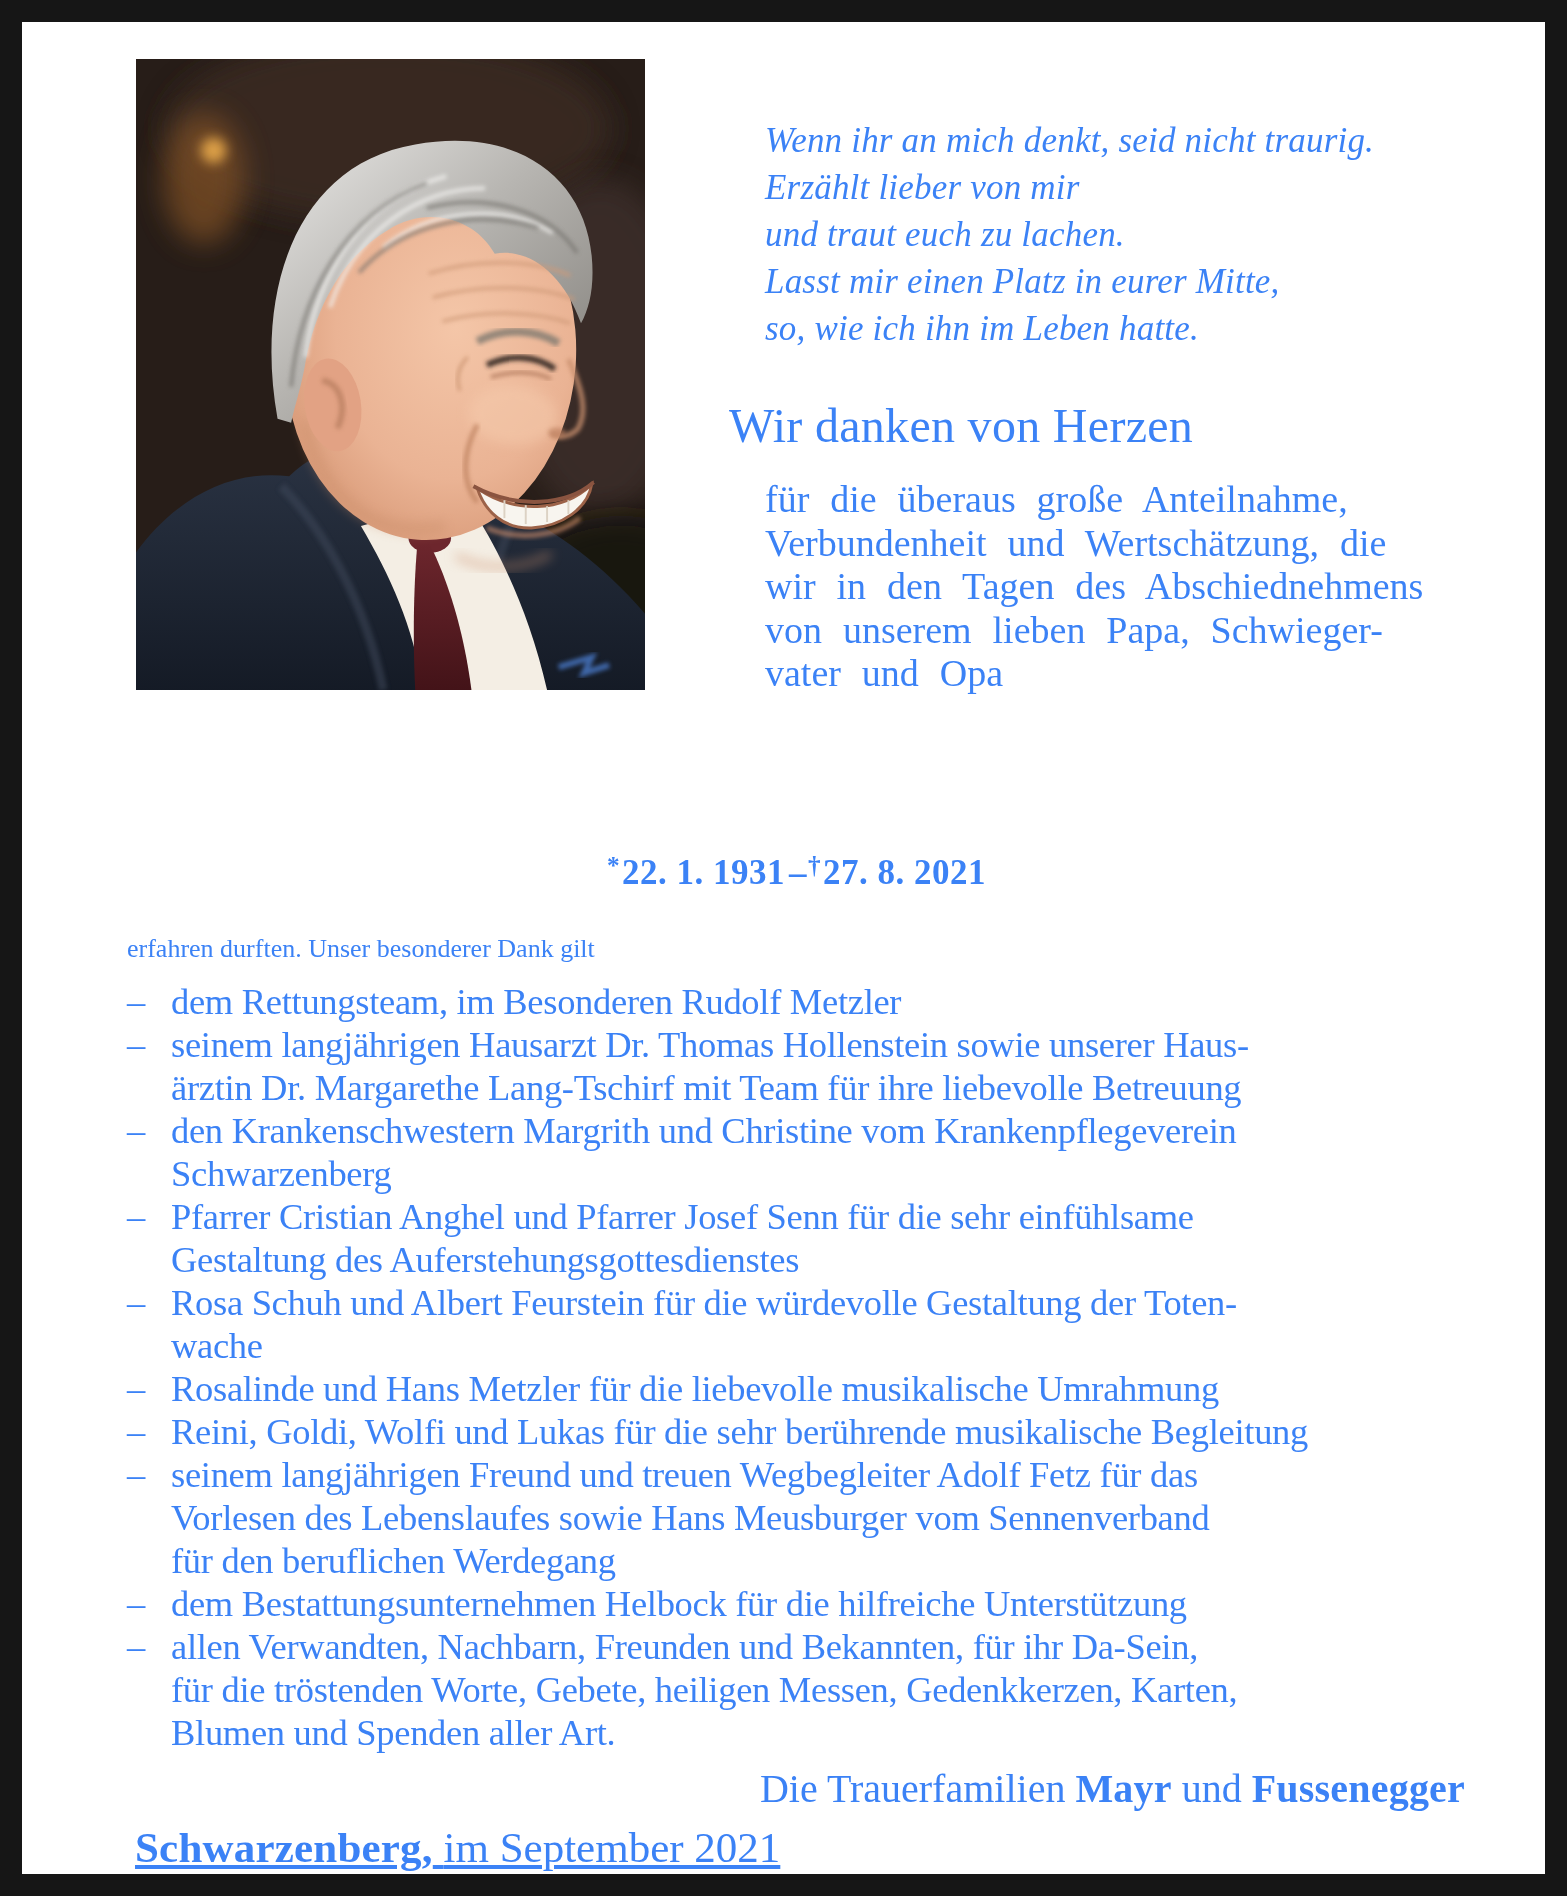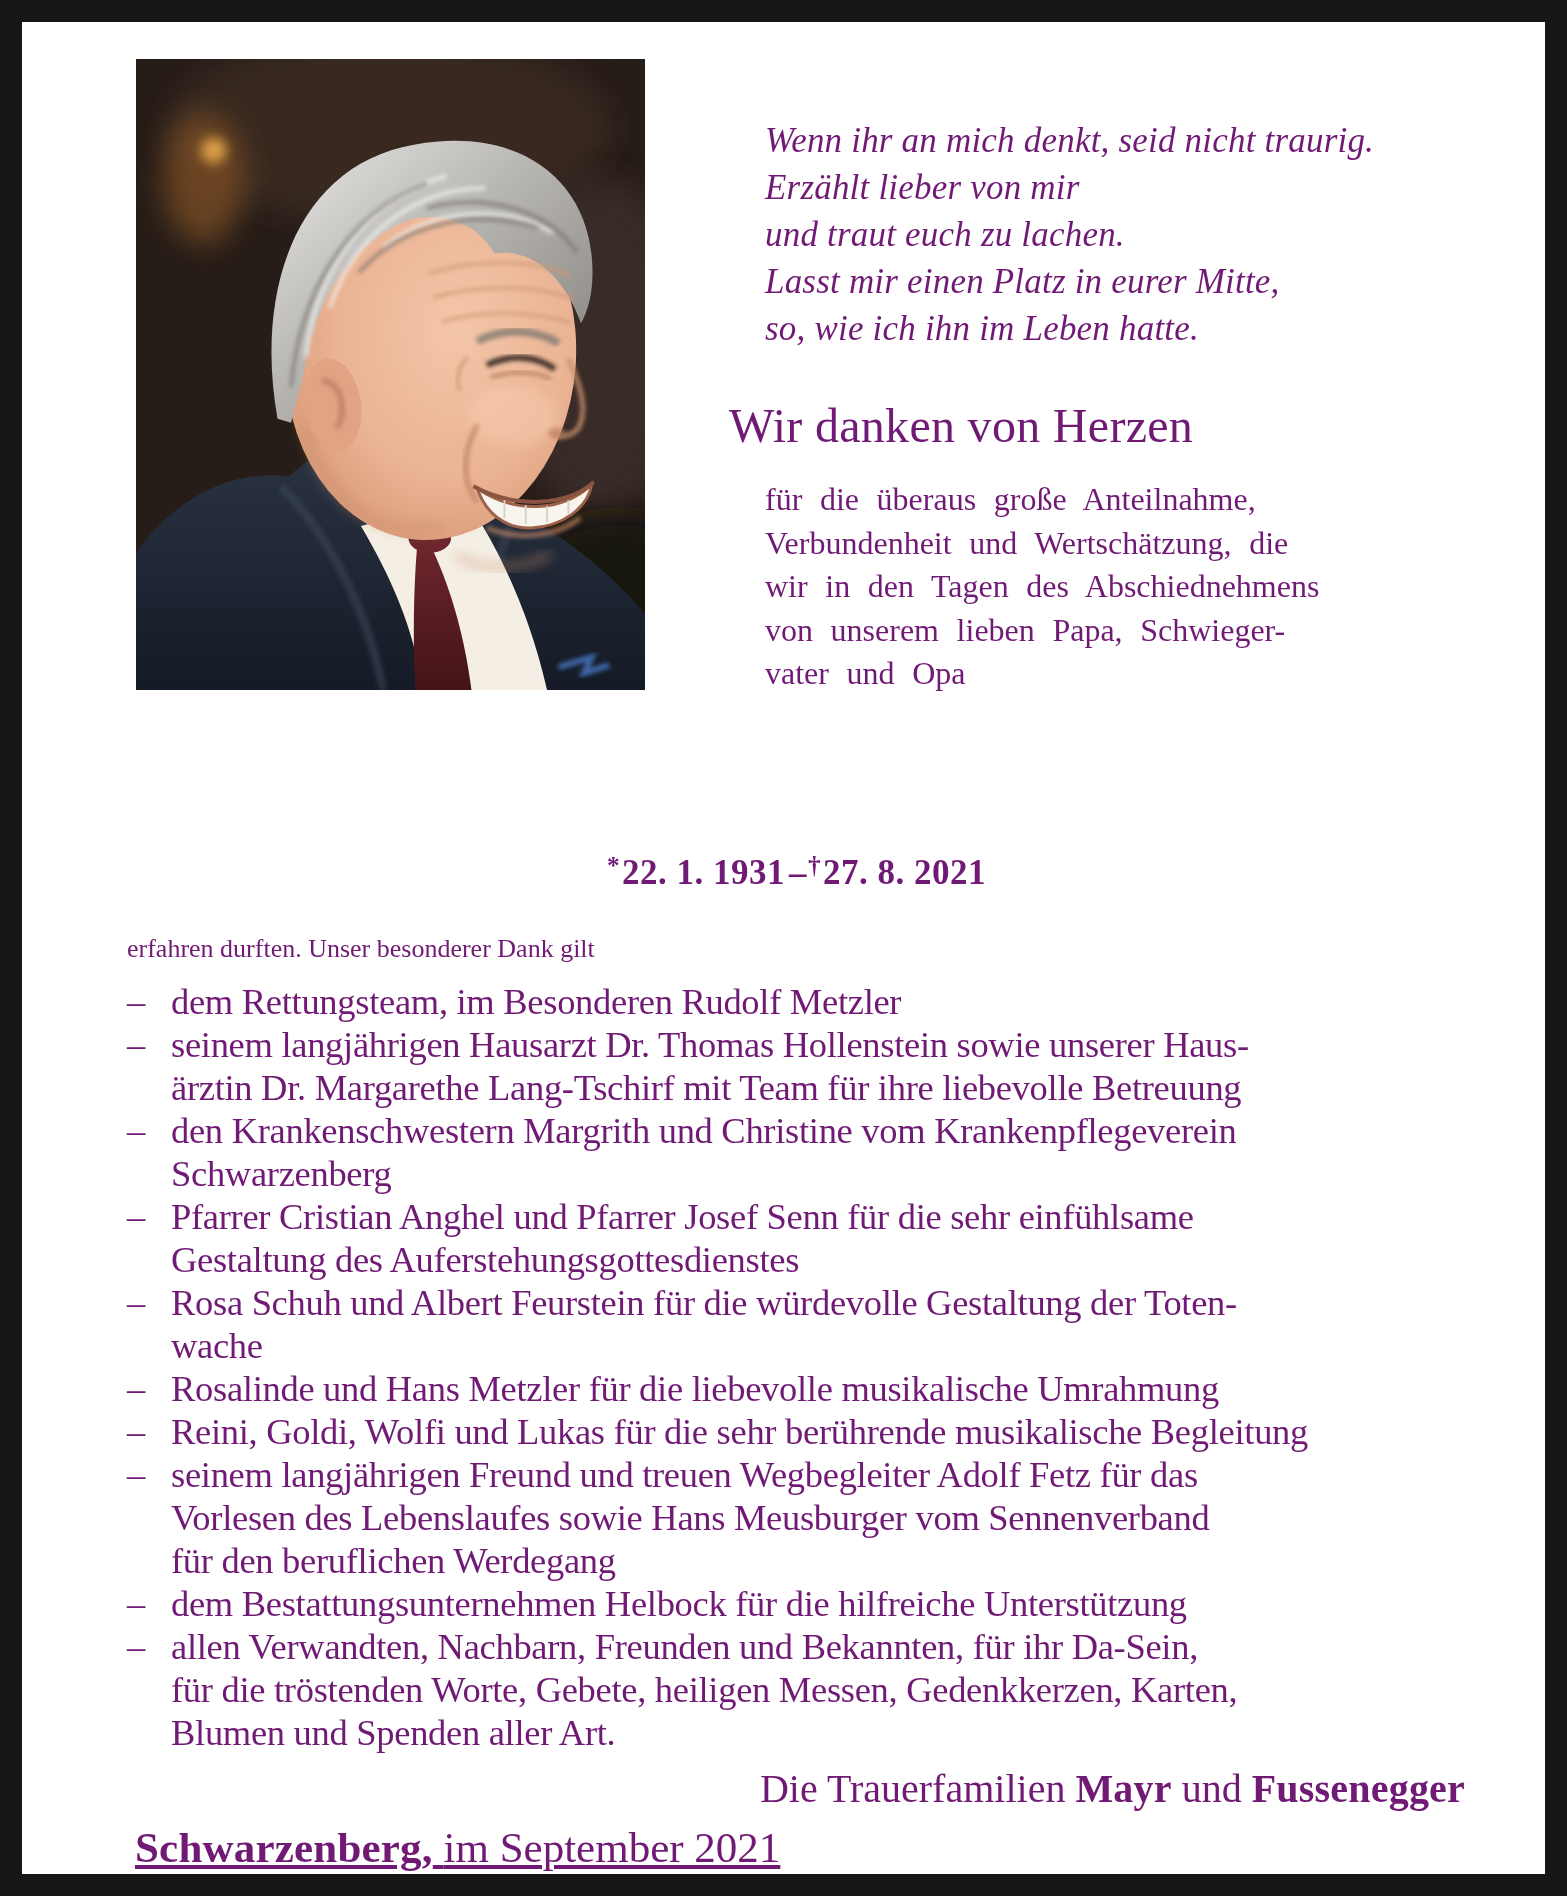--- a/index.html
+++ b/index.html
@@ -4,42 +4,42 @@
 <style>
   html,body { margin:0; padding:0; background:#3a3a3a; }
   .page {
     position:relative;
     width:1567px; height:1896px;
     box-sizing:border-box;
     background:#ffffff;
     border:22px solid #161616;
     overflow:hidden;
     font-family:"Liberation Serif","DejaVu Serif",serif;
-    color:#701a75;
+    color:#3b82f6;
   }
   .abs { position:absolute; }
   .prewrap { white-space:pre-line; }
 
   .photo { left:114px; top:37px; width:509px; height:631px; }
   .photo svg { display:block; width:100%; height:100%; }
 
   .quote {
     left:743px; top:95px; width:715px;
     font-style:italic;
     font-size:35px; line-height:47px;
     letter-spacing:0.2px;
   }
   .thanks-heading {
     left:707px; top:378px;
     font-size:48px; line-height:1.1;
     letter-spacing:0.3px;
   }
   .thanks-intro {
     left:743px; top:456px; width:695px;
-    font-size:32px; line-height:43.5px;
+    font-size:38px; line-height:43.5px;
     word-spacing:0.30em;
   }
   .deceased-name {
     left:0; right:0; top:684px;
     text-align:center;
     font-size:112px; line-height:1.1;
     letter-spacing:1px;
     font-weight:normal; margin:0;
   }
   .life-dates {

